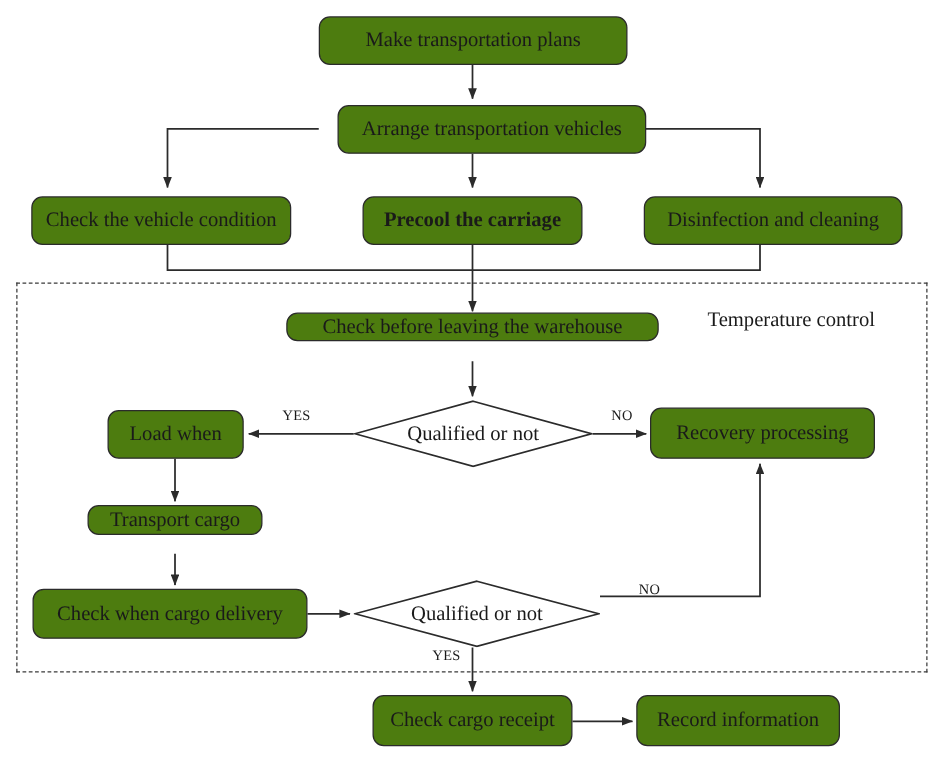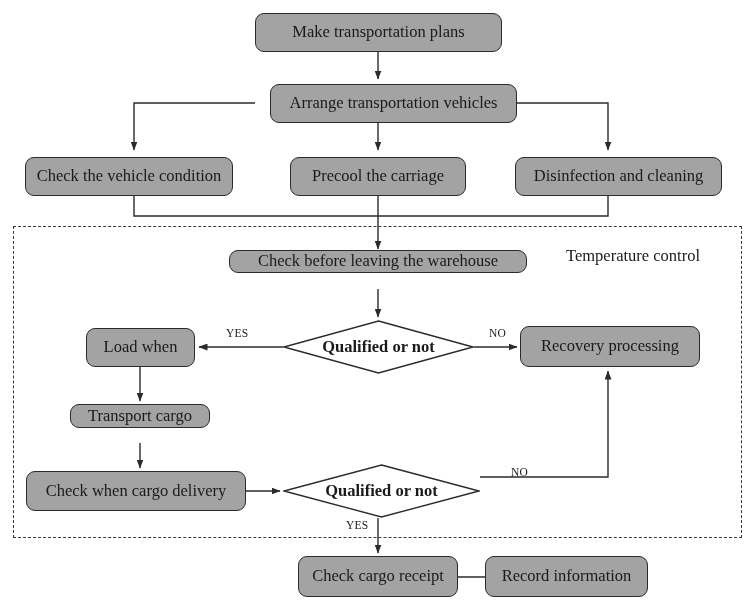--- a/index.html
+++ b/index.html
@@ -32,28 +32,27 @@
     display: flex;
     align-items: center;
     justify-content: center;
     text-align: center;
     color: #1a1a1a;
     line-height: 1.1;
   }
   .proc {
     border: 1px solid #2b2b2b;
     border-radius: 9px;
-    background: #a3a3a3;
+    background: #4d7c0f;
     font-size: 16.5px;
     padding: 0 6px;
   }
   .decision-wrap {
     position: absolute;
     box-sizing: border-box;
-    font-weight: bold;
   }
   .decision-wrap svg {
     position: absolute;
     left: 0;
     top: 0;
   }
   .decision-label {
     position: absolute;
     left: 0;
     top: 0;
@@ -142,21 +141,21 @@
   </div>
 
   <div class="node proc" style="left:270px; top:84px; width:247px; height:39px;">
     <span>Arrange transportation vehicles</span>
   </div>
 
   <div class="node proc" style="left:25px; top:157px; width:208px; height:39px;">
     <span>Check the vehicle condition</span>
   </div>
 
-  <div class="node proc" style="left:290px; top:157px; width:176px; height:39px;">
+  <div class="node proc" style="left:290px; top:157px; width:176px; height:39px;font-weight:bold;">
     <span>Precool the carriage</span>
   </div>
 
   <div class="node proc" style="left:503px; top:157px; width:207px; height:39px;margin-left:12px;">
     <span>Disinfection and cleaning</span>
   </div>
 
   <div class="node proc" style="left:229px; top:250px; width:298px; height:23px;">
     <span>Check before leaving the warehouse</span>
   </div>
@@ -174,21 +173,21 @@
   </div>
 
   <div class="node proc" style="left:26px; top:471px; width:220px; height:40px;">
     <span>Check when cargo delivery</span>
   </div>
 
   <div class="node proc" style="left:298px; top:556px; width:160px; height:41px;">
     <span>Check cargo receipt</span>
   </div>
 
-  <div class="node proc" style="left:485px; top:556px; width:163px; height:41px;">
+  <div class="node proc" style="left:509px; top:556px; width:163px; height:41px;">
     <span>Record information</span>
   </div>
 
   <div class="decision-wrap" style="left:283px; top:320px; width:191px; height:54px;">
     <svg width="191" height="54" viewBox="0 0 191 54">
       <polygon points="95.5,1 190,27 95.5,53 1,27" fill="#ffffff" stroke="#2b2b2b" stroke-width="1.4"></polygon>
     </svg>
     <div class="decision-label">Qualified or not</div>
   </div>
 

